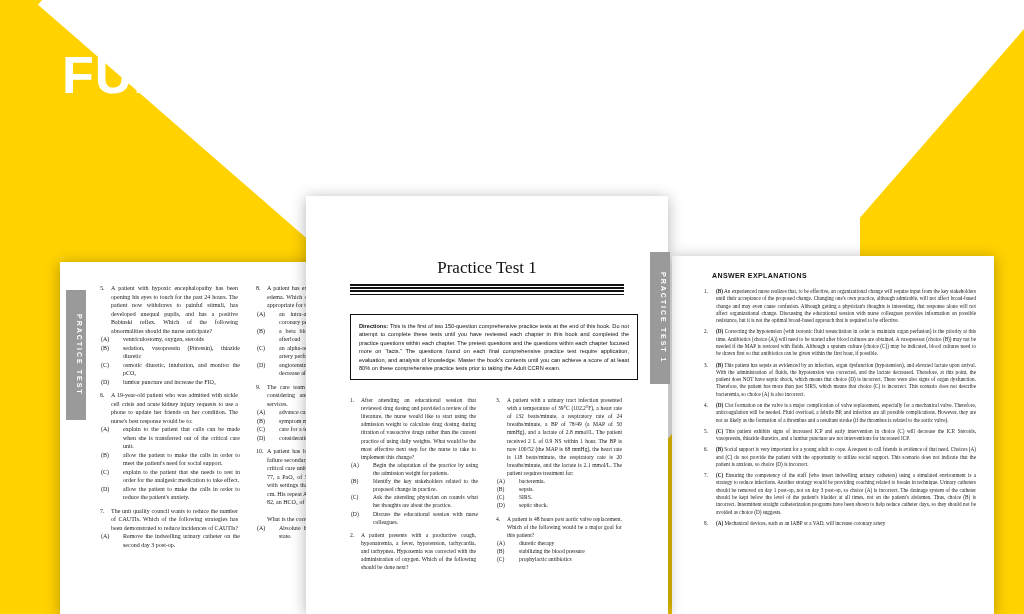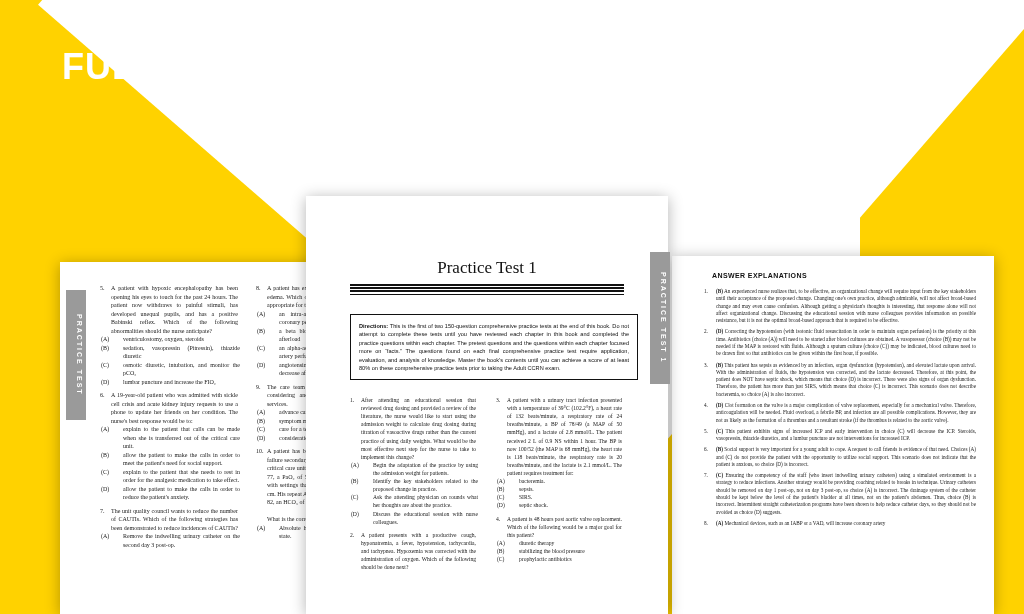--- a/index.html
+++ b/index.html
@@ -28,21 +28,21 @@
     position:absolute;
     left:560px;top:0px;
     width:0;height:0;
     border-left:300px solid transparent;
     border-top:300px solid #ffffff;
   }
   .cover-title{
     position:absolute;left:62px;top:48px;
     font-family:"Liberation Sans", sans-serif;
     font-weight:bold;
-    font-size:36px;
+    font-size:52px;
     letter-spacing:1px;
     color:#ffffff;
     line-height:1.05;
   }
   .cover-sub{
     position:absolute;left:60px;top:95px;
     font-family:"Liberation Serif", serif;
     font-size:76px;
     color:#111111;
     letter-spacing:-1px;

